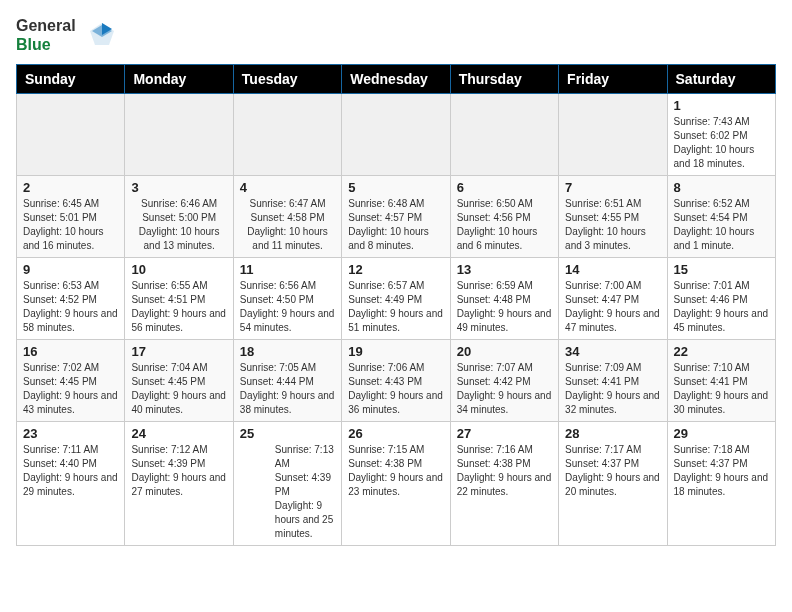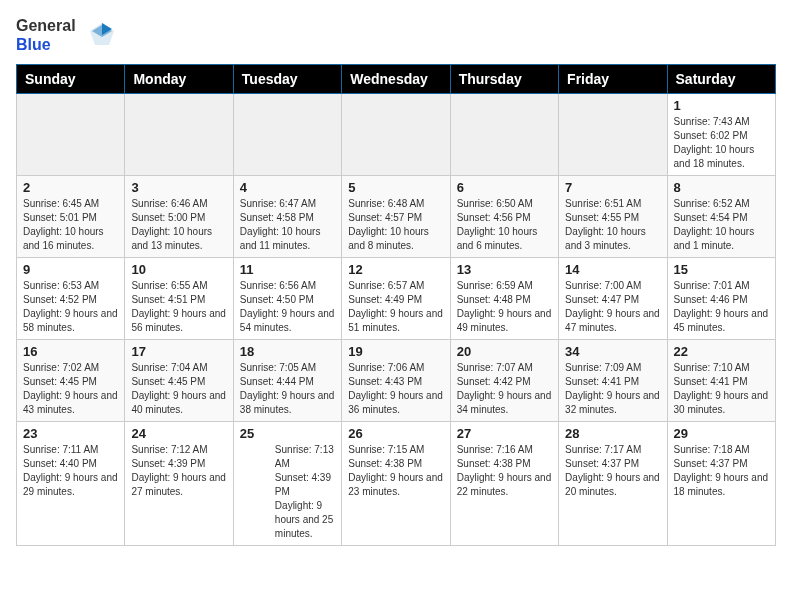--- a/index.html
+++ b/index.html
@@ -78,21 +78,21 @@
       height: 80px;
     }
   </style>
 </head>
 <body>
 
 <div class="header-area">
   <div class="logo">
     <div style="font-size:16px; font-weight:bold; line-height:1.2;">
       <span style="color:#333;">General</span><br>
-      <span style="color:#1d4ed8;">Blue</span>
+      <span style="color:#15803d;">Blue</span>
     </div>
     <svg width="28" height="28" viewBox="0 0 28 28">
       <polygon points="14,2 26,10 21,24 7,24 2,10" fill="#1a7abf" opacity="0.15"></polygon>
       <polygon points="14,4 24,10 14,16 4,10" fill="#1a7abf" opacity="0.5"></polygon>
       <polygon points="14,2 24,8 14,14" fill="#1a7abf"></polygon>
     </svg>
   </div>
   <div class="title-area">
     <div class="month-title"></div>
     <div class="location-title"></div>
@@ -128,27 +128,27 @@
       </tr>
       <tr>
         <td>
           <span class="day-number">2</span>
           <div class="day-info" style="white-space: pre-line;">Sunrise: 6:45 AM
 Sunset: 5:01 PM
 Daylight: 10 hours and 16 minutes.</div>
         </td>
         <td>
           <span class="day-number">3</span>
-          <div class="day-info" style="white-space: pre-line;">Sunrise: 6:46 AM
+          <div class="day-info" style="white-space: pre-line; text-align: center;">Sunrise: 6:46 AM
 Sunset: 5:00 PM
 Daylight: 10 hours and 13 minutes.</div>
         </td>
         <td>
           <span class="day-number">4</span>
-          <div class="day-info" style="white-space: pre-line;">Sunrise: 6:47 AM
+          <div class="day-info" style="white-space: pre-line; text-align: center;">Sunrise: 6:47 AM
 Sunset: 4:58 PM
 Daylight: 10 hours and 11 minutes.</div>
         </td>
         <td>
           <span class="day-number">5</span>
           <div class="day-info" style="white-space: pre-line;">Sunrise: 6:48 AM
 Sunset: 4:57 PM
 Daylight: 10 hours and 8 minutes.</div>
         </td>
         <td>

